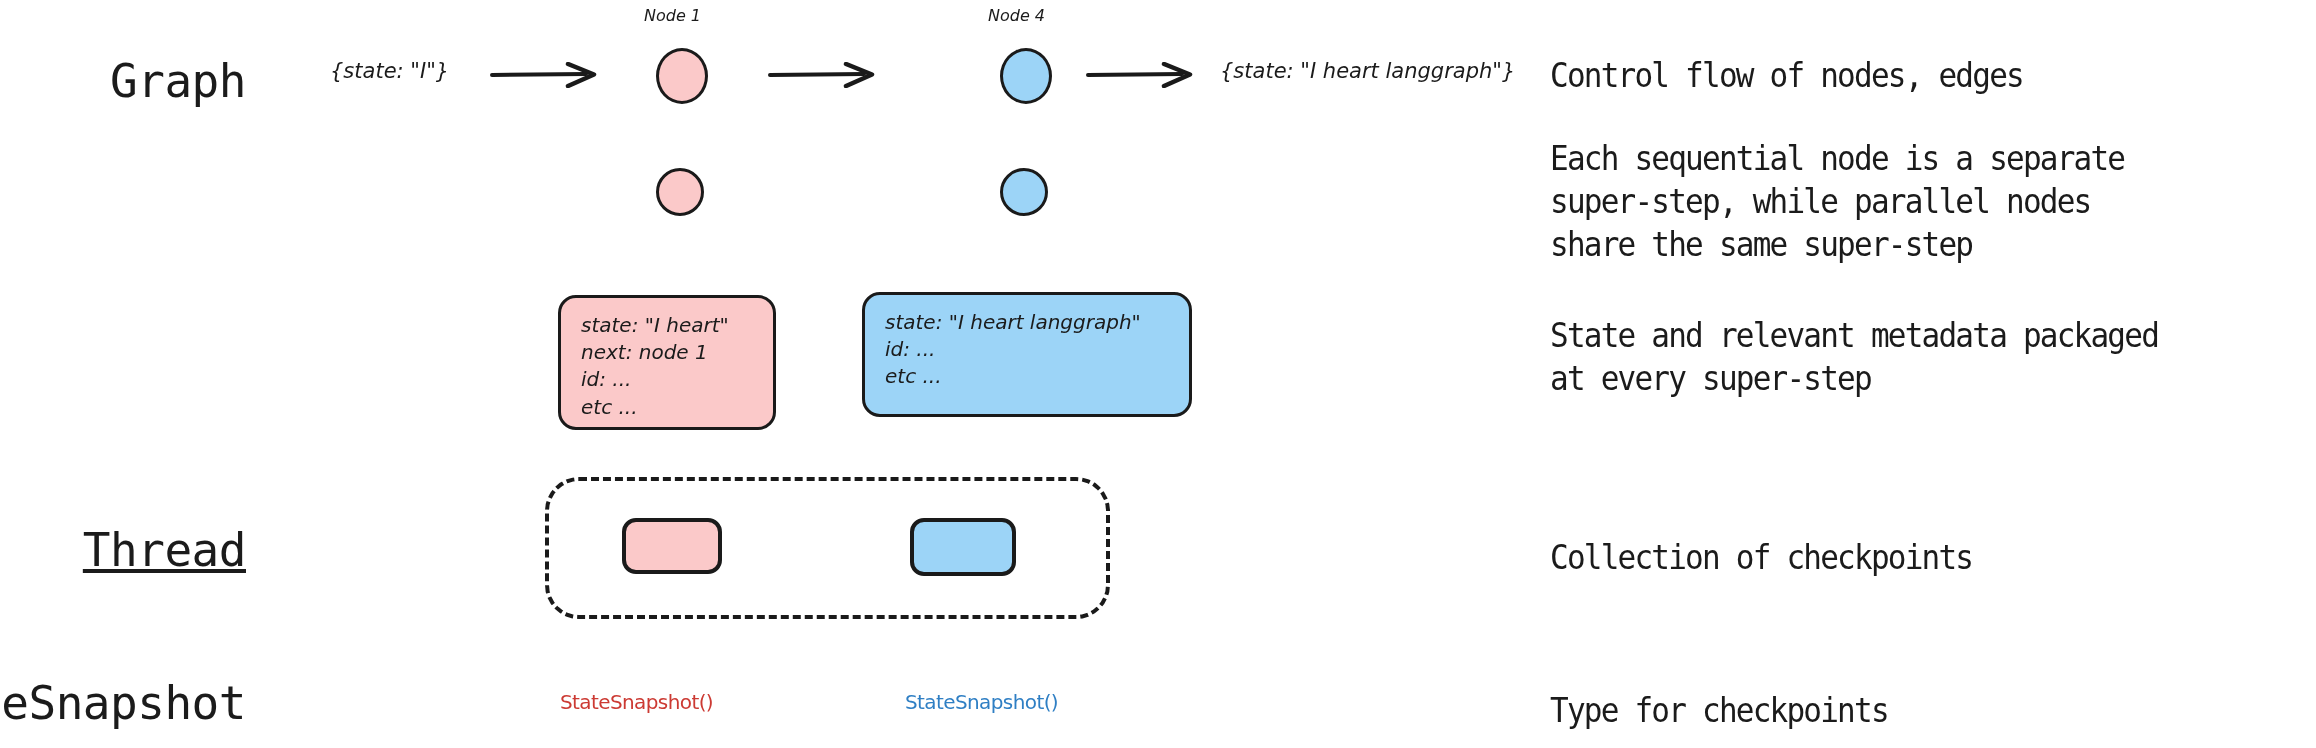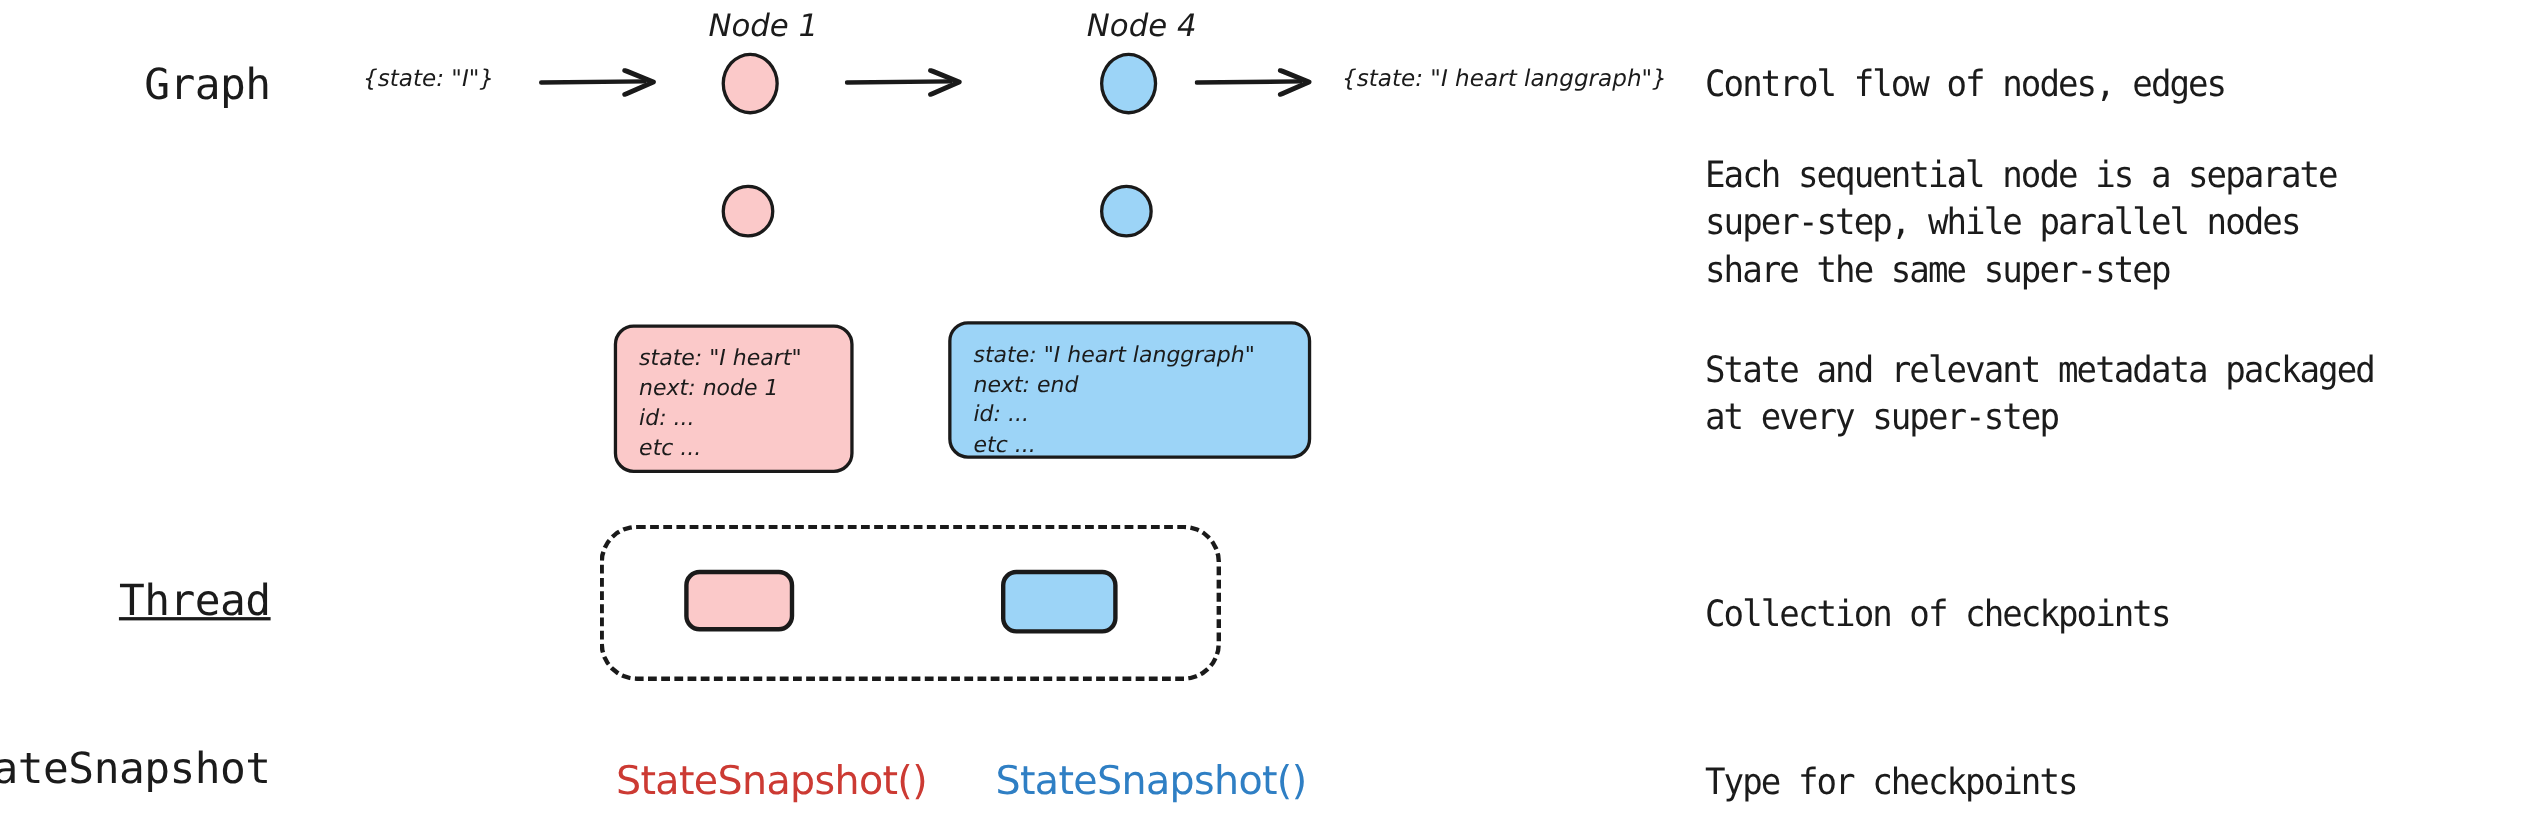--- a/index.html
+++ b/index.html
@@ -16,21 +16,21 @@
     height: 748px;
     background: #ffffff;
     overflow: hidden;
   }
 
   
   .row-label {
     position: absolute;
     text-align: right;
     font-family: "DejaVu Sans Mono", monospace;
-    font-size: 39px;
+    font-size: 46px;
     font-weight: 400;
     color: #1b1b1b;
     letter-spacing: -0.5px;
     white-space: nowrap;
     line-height: 1;
   }
 
   
   .desc {
     position: absolute;
@@ -49,21 +49,21 @@
   .hand {
     position: absolute;
     font-family: "DejaVu Sans", sans-serif;
     font-style: italic;
     font-size: 21px;
     color: #1b1b1b;
     white-space: nowrap;
     line-height: 1.28;
   }
   .hand-node-title {
-    font-size: 28px;
+    font-size: 16px;
     font-style: italic;
   }
   .hand-state {
     font-size: 21px;
     font-style: italic;
   }
 
   
   .node-circle {
     position: absolute;
@@ -103,21 +103,21 @@
     position: absolute;
     border: 4px solid #1a1a1a;
     border-radius: 14px;
     box-sizing: border-box;
   }
 
   
   .snap {
     position: absolute;
     font-family: "DejaVu Sans", sans-serif;
-    font-size: 36px;
+    font-size: 20px;
     font-weight: 400;
     letter-spacing: -0.6px;
     white-space: nowrap;
   }
 
   
   .arrow { position: absolute; }
 </style>
 </head>
 <body>
@@ -164,21 +164,20 @@
 
   <div class="ckpt-box fill-pink" style="left:558px; top:295px; width:218px; height:135px;">
     <div class="ckpt-line">state: "I heart"</div>
     <div class="ckpt-line">next: node 1</div>
     <div class="ckpt-line">id: ...</div>
     <div class="ckpt-line">etc ...</div>
   </div>
 
   <div class="ckpt-box fill-blue" style="left:862px; top:292px; width:330px; height:125px;">
     <div class="ckpt-line">state: "I heart langgraph"</div>
-    <div class="ckpt-line">next: end</div>
     <div class="ckpt-line">id: ...</div>
     <div class="ckpt-line">etc ...</div>
   </div>
 
   <div class="desc" style="left:1550px; top:315px;">State and relevant metadata packaged
 at every super-step</div>
 
   <div class="thread-box" style="left:545px; top:477px; width:565px; height:142px;"></div>
   <div class="mini-box fill-pink" style="left:622px; top:518px; width:100px; height:56px;"></div>
   <div class="mini-box fill-blue" style="left:910px; top:518px; width:106px; height:58px;"></div>

